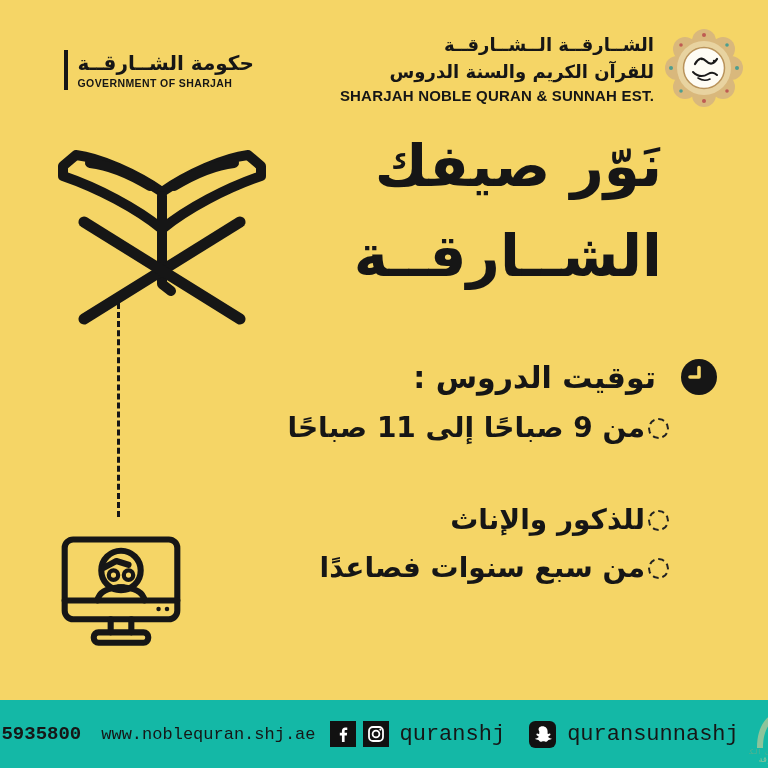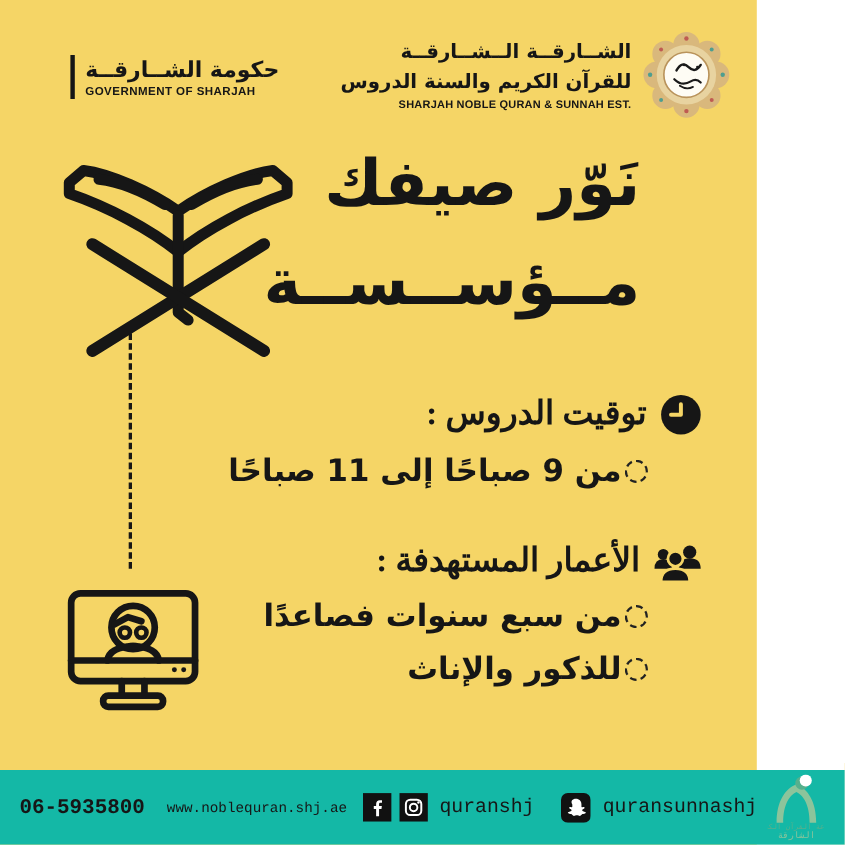--- a/index.html
+++ b/index.html
@@ -1,64 +1,64 @@
 <!DOCTYPE html>
 <html lang="ar"><head>
 <meta charset="utf-8">
 <style>
   * { margin:0; padding:0; box-sizing:border-box; }
   html,body { width:768px; height:768px; overflow:hidden; }
   body { font-family:"DejaVu Sans", sans-serif; color:#161616; }
-  .poster { position:relative; width:688px; height:768px; background:#F5D566; }
+  .poster { position:relative; width:768px; height:768px; background:#F5D566; }
 
   
   .gov { position:absolute; left:64px; top:50px; display:flex; gap:10px; align-items:center; }
   .gov-bar { width:3.5px; height:40px; background:#161616; }
   .gov-ar { font-size:20px; font-weight:700; direction:rtl; text-align:left; line-height:1.1; }
   .gov-en { font-size:10.5px; font-weight:700; letter-spacing:.4px;
             font-family:"Liberation Sans", sans-serif; margin-top:3px; }
 
   .est { position:absolute; right:22px; top:26px; display:flex; gap:8px; align-items:center; }
   .est-text { text-align:right; direction:rtl; }
   .est-ar1, .est-ar2 { font-size:18px; font-weight:700; line-height:1.45; }
-  .est-en { font-size:10px; font-weight:700; letter-spacing:.2px; direction:ltr;
+  .est-en { font-size:15px; font-weight:700; letter-spacing:.2px; direction:ltr;
             font-family:"Liberation Sans", sans-serif; margin-top:2px; }
 
   
   .quran-art { position:absolute; left:36px; top:136px; }
   .dash-line { position:absolute; left:117px; top:303px; height:214px;
                border-left:3.5px dashed #161616; }
   .monitor-art { position:absolute; left:60px; top:533px; }
 
   
   .title { position:absolute; right:106px; top:122px; direction:rtl; }
   .title span { display:block; font-size:58px; font-weight:700; line-height:1.55; }
 
   
   .info-section { position:absolute; right:50px; direction:rtl; }
   .timing { top:358px; }
   .ages   { top:492px; }
-  .section-heading { display:flex; align-items:flex-start; column-gap:12px;font-family:Liberation Serif, serif; }
+  .section-heading { display:flex; align-items:flex-end; column-gap:24px; }
   .section-heading h2 { font-size:30px; font-weight:700; line-height:1.2; }
   .icon { display:inline-flex; flex-shrink:0; }
   .items { list-style:none; padding-right:49px; margin-top:14px; }
   .ages .items { margin-top:10px; }
   .items li { display:flex; align-items:center; column-gap:3px; margin-bottom:12px; }
   .bullet { width:21px; height:21px; border:2.5px dashed #222; border-radius:50%; flex-shrink:0; }
   .item-text { font-size:28px; font-weight:700; line-height:1.3; }
 
   
   .footer { position:absolute; left:0; bottom:0; width:768px; height:68px; background:#14b8a6;
             display:flex; align-items:center; justify-content:center; padding:0 30px;
             font-family:Liberation Mono, monospace; white-space:nowrap; }
   .phone { font-size:19px; font-weight:700; margin-right:20px; }
-  .site  { font-size:13px; margin-right:14px; }
+  .site  { font-size:17px; margin-right:14px; }
   .sicon { display:inline-flex; align-items:center; }
   .fb { margin-right:7px; } .ig { margin-right:11px; } .sc { margin-right:11px; }
-  .handle { font-size:18px; }
+  .handle { font-size:22px; }
   .h1 { margin-right:24px; } .h2h { margin-right:10px;text-align:right; }
   .radio-logo { display:inline-flex; }
 </style>
 </head>
 <body>
 
 <div class="poster">
 
   <div class="gov">
     <div class="gov-bar"></div>
@@ -135,21 +135,21 @@
       <path d="M5,70 H125"></path>
       <circle cx="105" cy="79" r="2.4" fill="#161616" stroke="none"></circle>
       <circle cx="114" cy="79" r="2.4" fill="#161616" stroke="none"></circle>
       <path d="M54,90 V104 M76,90 V104"></path>
       <rect x="36" y="104" width="58" height="11" rx="5"></rect>
     </svg>
   </span>
 
   <h1 class="title">
     <span>نَوّر صيفك</span>
-    <span>مــؤســســة</span>
+    <span>الشــارقــة</span>
   </h1>
 
   <section class="info-section timing">
     <div class="section-heading">
       <span class="icon">
         <svg width="38" height="38" viewBox="0 0 38 38">
           <circle cx="19" cy="19" r="18" fill="#161616"></circle>
           <path d="M19,19 V9.5 M19,19 H10" stroke="#F5D566" stroke-width="3.6" stroke-linecap="round" fill="none"></path>
         </svg>
       </span>
@@ -157,41 +157,28 @@
     </div>
     <ul class="items">
       <li>
         <span class="bullet"></span>
         <span class="item-text">من 9 صباحًا إلى 11 صباحًا</span>
       </li>
     </ul>
   </section>
 
   <section class="info-section ages">
-    <div class="section-heading">
-      <span class="icon">
-        <svg width="44" height="40" viewBox="0 0 44 40" fill="#161616">
-          <circle cx="9" cy="12" r="5"></circle>
-          <path d="M1,25 q0,-8.5 8,-8.5 q8,0 8,8.5 z"></path>
-          <circle cx="33" cy="10" r="6"></circle>
-          <path d="M23,25 q0,-9.5 10,-9.5 q10,0 10,9.5 z"></path>
-          <circle cx="20" cy="16" r="6.8" stroke="#F5D566" stroke-width="2.5"></circle>
-          <path d="M7,37 q0,-12 13,-12 q13,0 13,12 z" stroke="#F5D566" stroke-width="2.5"></path>
-        </svg>
-      </span>
-      <h2>الأعمار المستهدفة :</h2>
-    </div>
     <ul class="items">
       <li>
         <span class="bullet"></span>
-        <span class="item-text">من سبع سنوات فصاعدًا</span>
+        <span class="item-text">للذكور والإناث</span>
       </li>
       <li>
         <span class="bullet"></span>
-        <span class="item-text">للذكور والإناث</span>
+        <span class="item-text">من سبع سنوات فصاعدًا</span>
       </li>
     </ul>
   </section>
 
   <footer class="footer">
     <span class="phone">06-5935800</span>
     <span class="site">www.noblequran.shj.ae</span>
 
     <span class="sicon fb">
       <svg width="26" height="26" viewBox="0 0 26 26">

